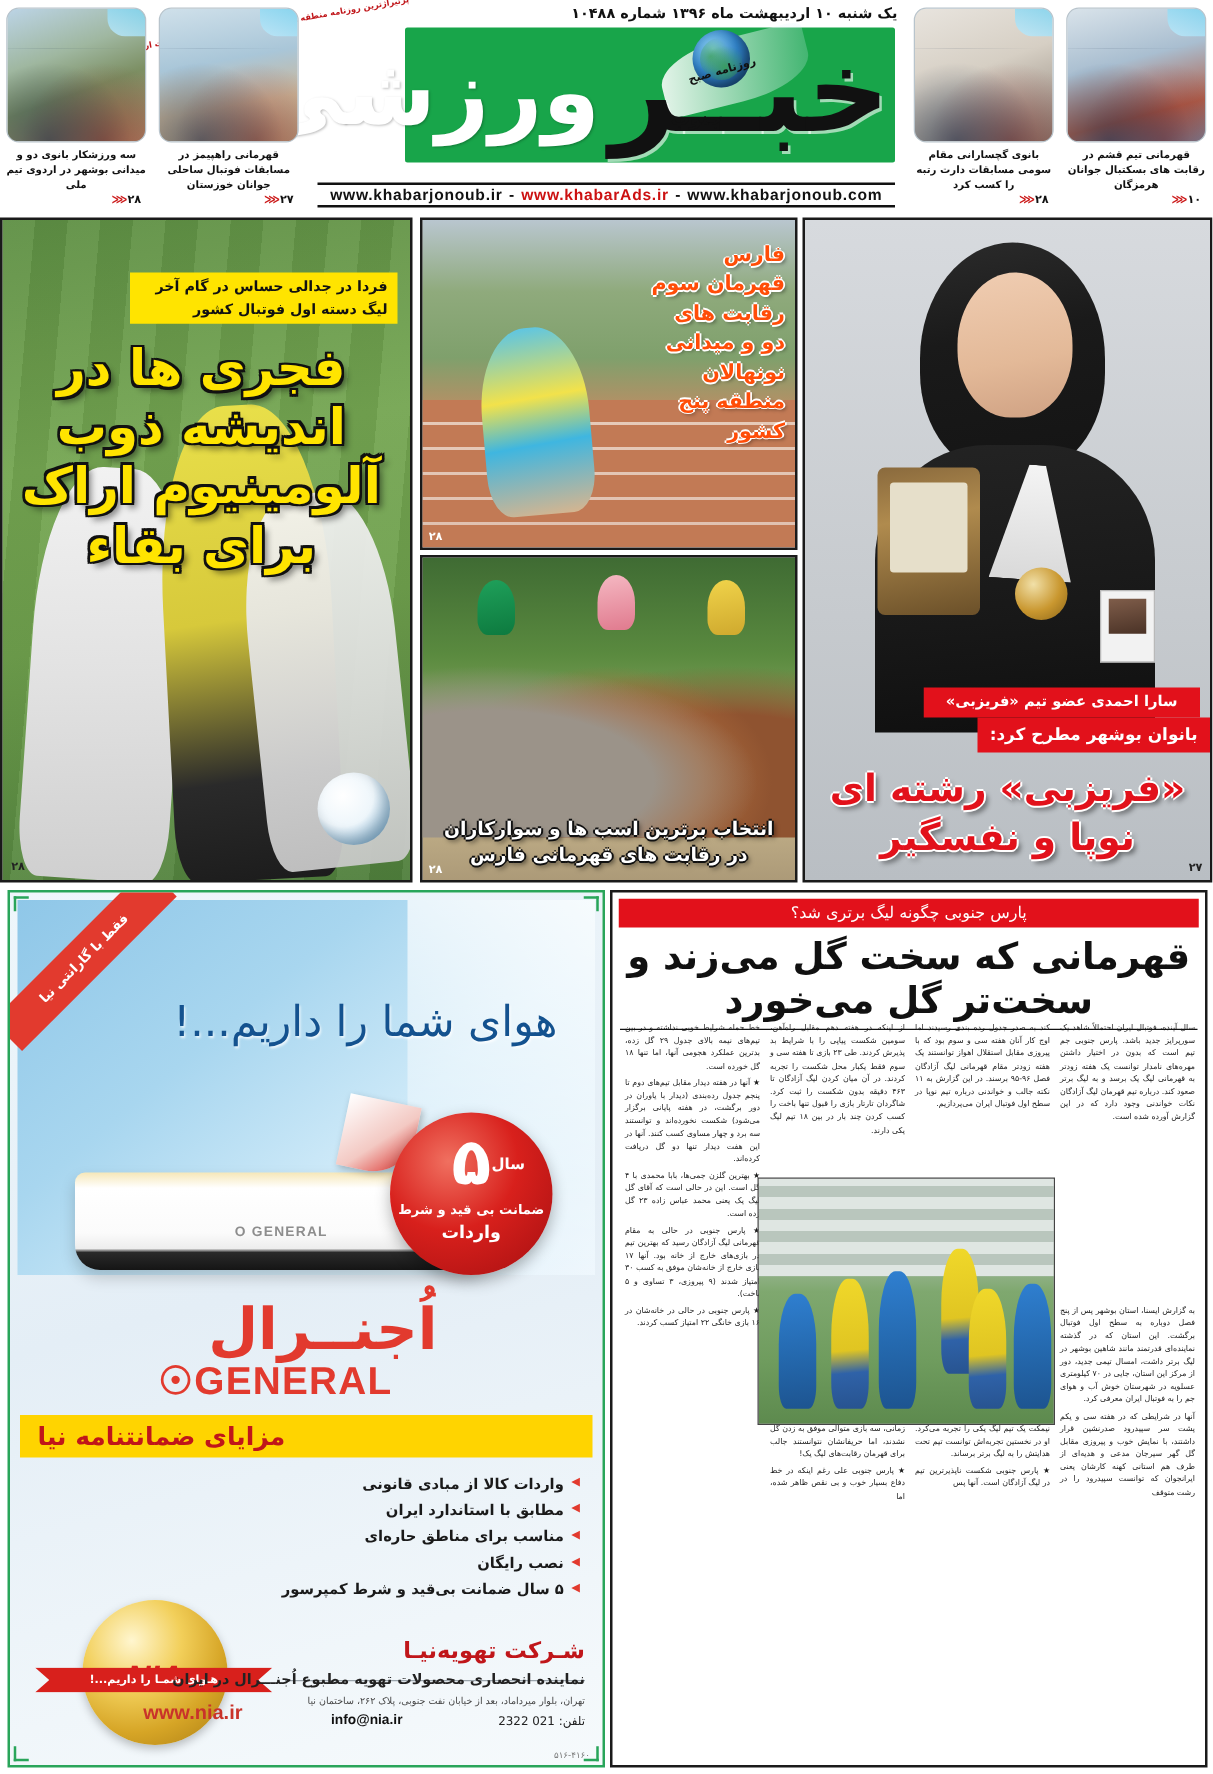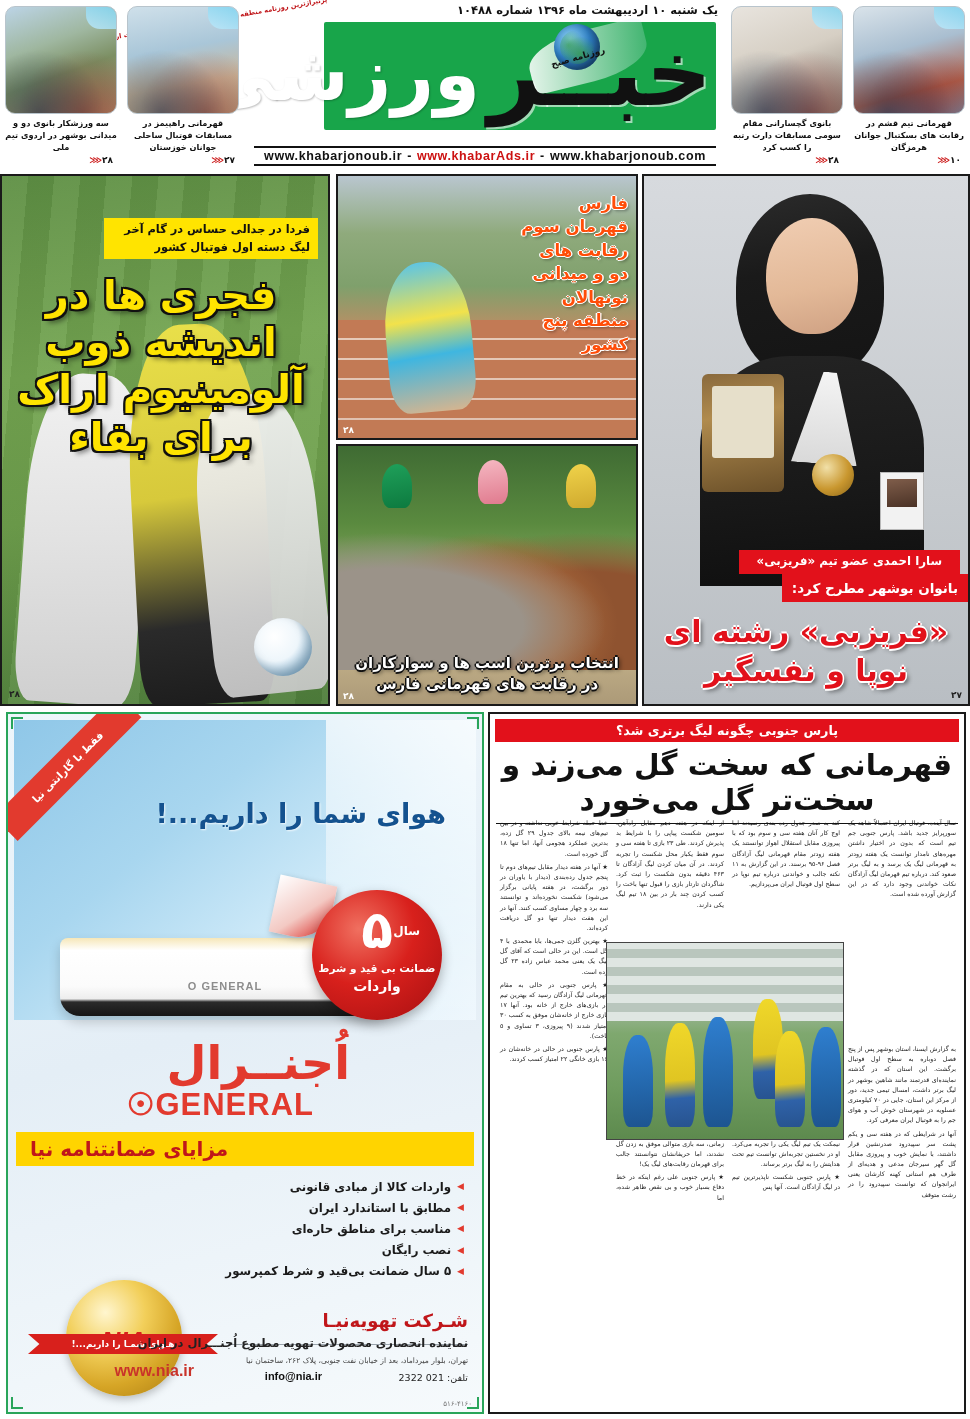--- a/index.html
+++ b/index.html
@@ -220,21 +220,21 @@
     background: linear-gradient(140deg,#8fc7e8 0%,#a8d6ef 35%,#cde9f8 62%,#eaf5fc 100%);
   }
   .ad-sky::after{content:"";position:absolute;top:0;right:0;width:150px;height:100%;
     background:linear-gradient(200deg,rgba(255,255,255,.85),rgba(255,255,255,.1));border-bottom-left-radius:60% 40%;}
   .ad-ribbon {
     position:absolute; top:36px; left:-28px; width:175px; height:34px; background:#e23a2e;
     transform: rotate(-45deg); color:#fff; font-size:10.5px; font-weight:800;
     display:flex; align-items:center; justify-content:center; letter-spacing:.2px;
   }
   .ad-slogan {
-    position:absolute; top:84px; right:36px; font-size:27px; font-weight:700;
+    position:absolute; top:84px; right:36px; font-size:34px; font-weight:400;
     color:#14528f; text-shadow: 1px 1px 2px rgba(255,255,255,.8); direction:rtl;
   }
   .ac-unit {
     position:absolute; top:224px; left:52px; width:330px; height:78px; border-radius:8px 8px 20px 20px;
     background: linear-gradient(180deg,#f6e7b8 0%,#ffffff 16%,#fbfbfb 62%,#ededed 78%,#2a2a2a 82%,#151515 100%);
     box-shadow: 0 6px 12px rgba(0,0,0,.18);
   }
   .ac-brand { position:absolute; bottom:24px; left:50%; transform:translateX(-50%);
     font-size:11px; font-weight:800; color:#8d8d8d; letter-spacing:1px; direction:ltr;
     font-family:"Liberation Sans",sans-serif; }
@@ -284,21 +284,21 @@
   .ad-tel { position:absolute; top:658px; right:14px; font-size:9.5px; color:#222; direction:rtl; }
   .ad-mail { position:absolute; top:656px; right:160px; font-size:11px; font-weight:800; color:#111;
      direction:ltr; font-family:"Liberation Sans",sans-serif; }
   .ad-code { position:absolute; bottom:4px; right:10px; font-size:7px; color:#777; direction:rtl; }
 
   
   .article { position: absolute; right: 4px; top: 0; width: 478px; height: 702px;
     border: 2px solid #1a1a1a; background:#fff; overflow:hidden; }
   .art-red {
     margin: 5px 5px 0 5px; background:#e2111b; color:#fff; text-align:center;
-    font-size:12.8px; font-weight:700; padding:4px 6px;
+    font-size:12.8px; font-weight:400; padding:4px 6px;
   }
   .art-title {
     margin: 6px 6px 0 6px; text-align:center; font-size:29.5px; font-weight:900; color:#111;
     line-height:1.2; letter-spacing:-.3px;
   }
   .art-rule { margin: 4px 6px 0 6px; border-top:1px solid #111; }
   .art-cols { position:absolute; top:104px; right:8px; left:8px; bottom:6px;
     display:flex; flex-direction:row; gap:8px; direction:rtl; }
   .art-col { width: 108px; }
   .art-col p { font-size:6.3px; line-height:1.62; color:#1b1b1b; text-align:justify;

